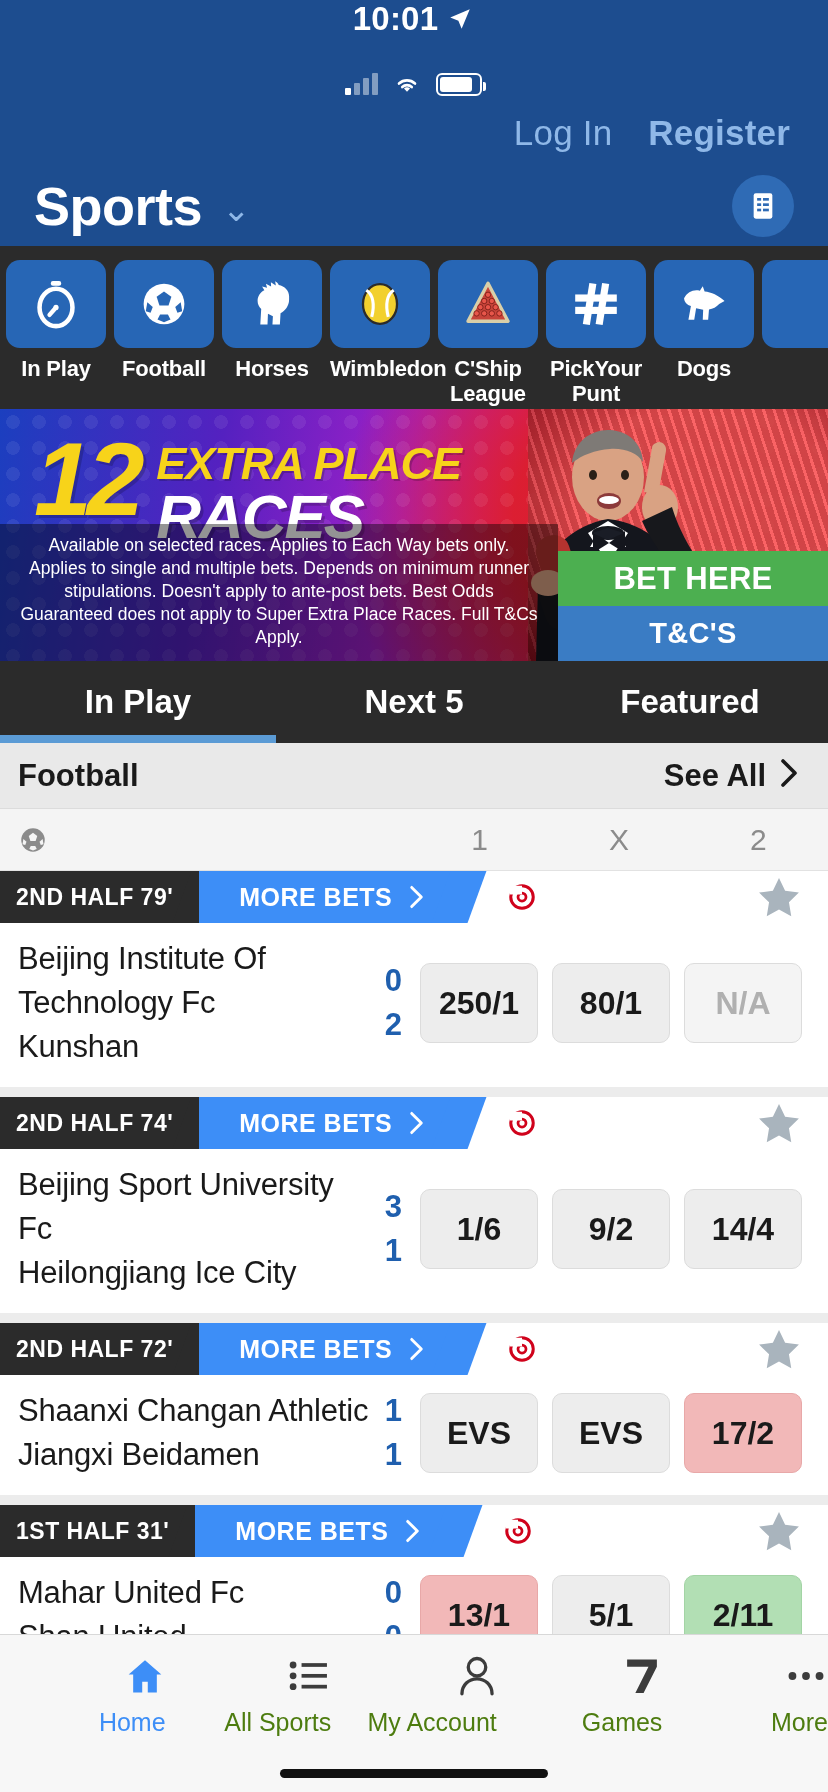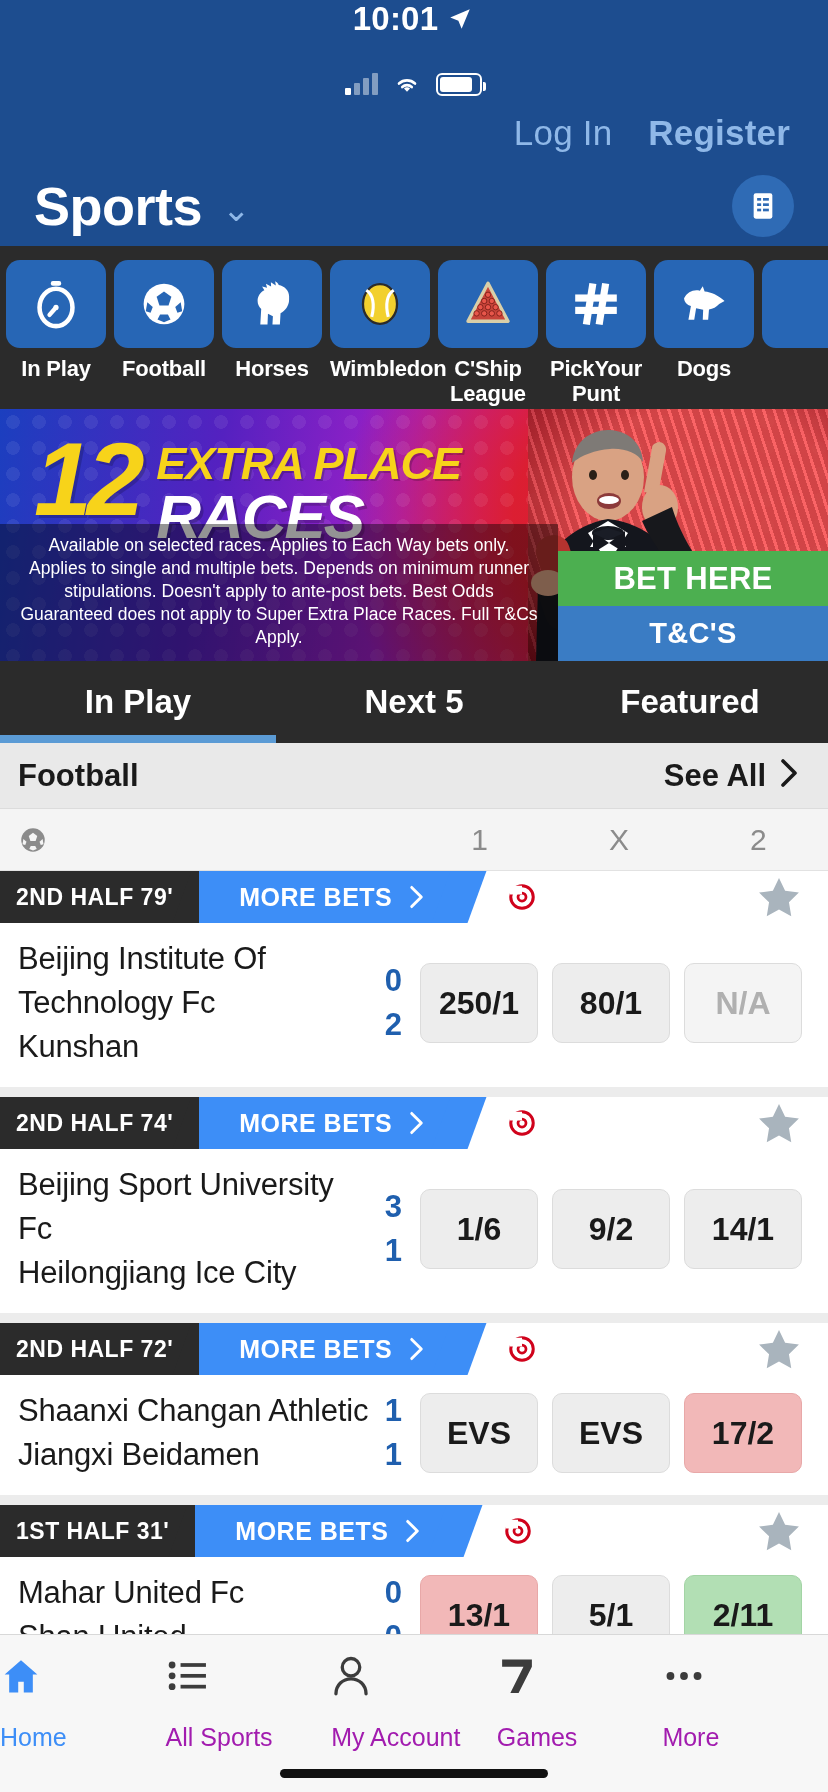--- a/index.html
+++ b/index.html
@@ -197,22 +197,22 @@
   .scroll-hint{ height:6px; display:flex; background:#ececec;}
   .sh-a{ width:200px; background:#2b2b2b;}
   .sh-b{ width:128px; background:#3d8ef7; margin-left:6px;}
 
   
   .bottomnav{
     position:absolute; left:0; bottom:0; width:828px; height:158px;
     background:#f7f7f7; border-top:1px solid #d8d8d8;
     display:flex; align-items:flex-start; padding-top:18px;
   }
-  .nav-item{ flex:1; display:flex; flex-direction:column; align-items:flex-start; gap:24px;}
-  .nav-label{ font-size:25px; color:#a21caf;}
+  .nav-item{ flex:1; display:flex; flex-direction:column; align-items:flex-end; gap:9px;}
+  .nav-label{ font-size:25px; color:#4d7c0f;}
   .nav-item.active .nav-label{ color:#3d8ef7;}
   .nav-icon{ height:46px; display:flex; align-items:center; justify-content:center;}
   .home-ind{
     position:absolute; left:50%; transform:translateX(-50%); bottom:14px;
     width:268px; height:9px; background:#111; border-radius:5px;
   }
 </style>
 </head>
 <body>
 
@@ -506,21 +506,21 @@
       <div class="team">Beijing Sport University Fc</div>
       <div class="team">Heilongjiang Ice City</div>
     </div>
     <div class="scores">
       <div class="score">3</div>
       <div class="score">1</div>
     </div>
     <div class="odds">
       <div class="odd">1/6</div>
       <div class="odd">9/2</div>
-      <div class="odd">14/1</div>
+      <div class="odd">14/4</div>
     </div>
   </div>
 </div>
 
 <div class="match">
   <div class="match-top">
     <div class="mt-bar"></div>
     <div class="mt-status">2ND HALF 72'</div>
     <div class="mt-more">
       <span>MORE BETS</span>

